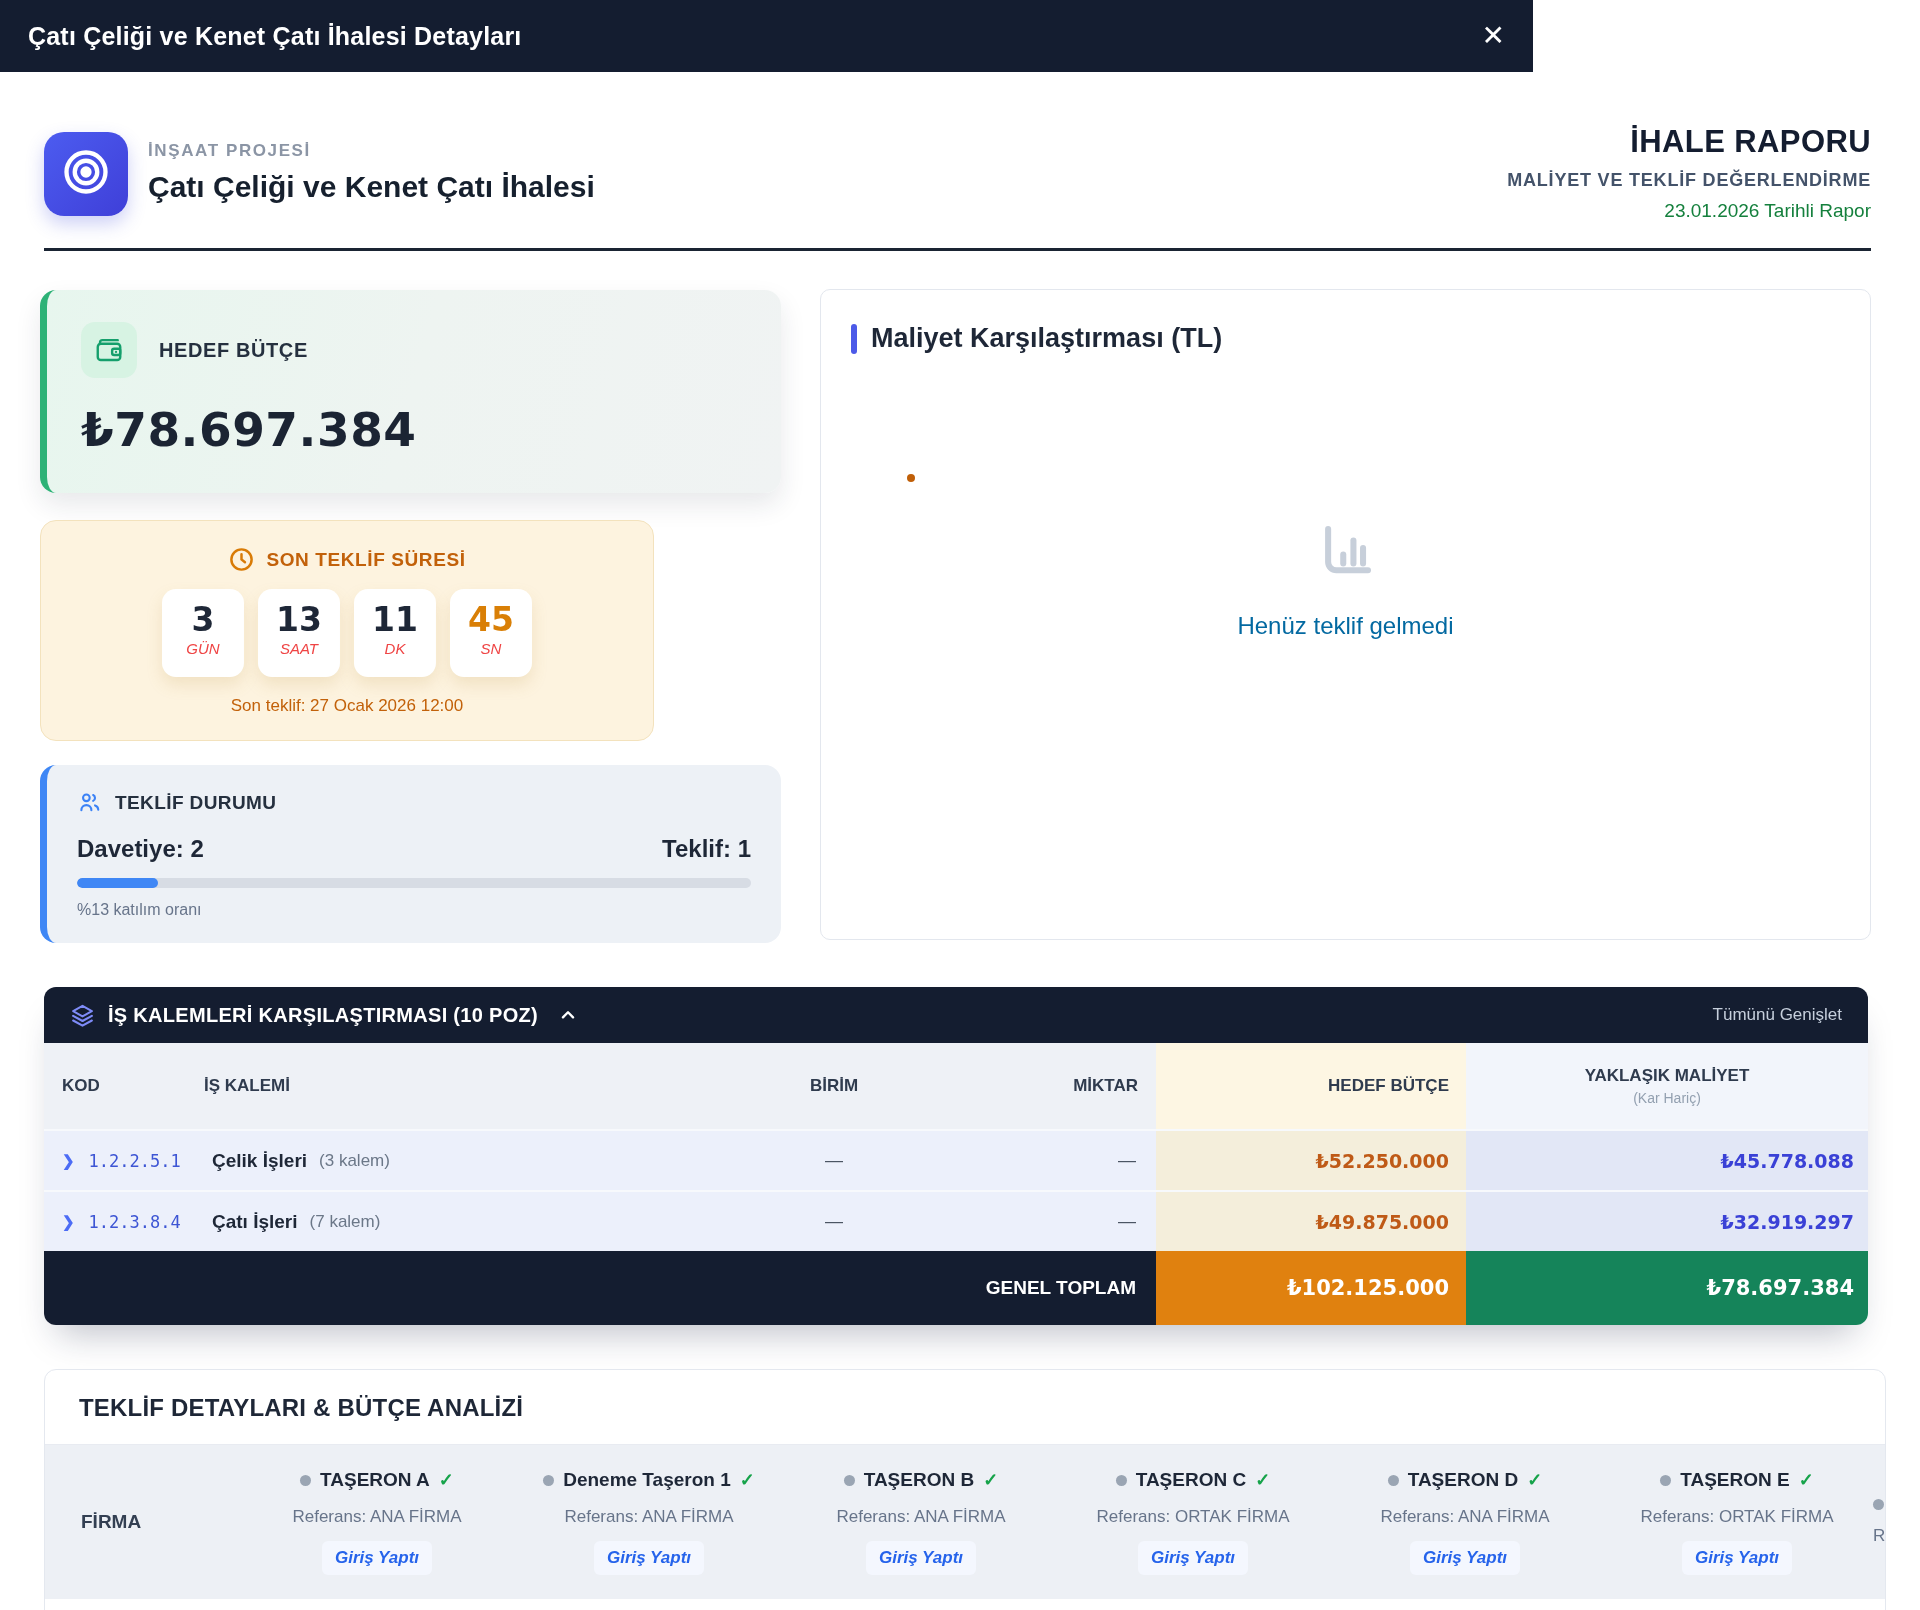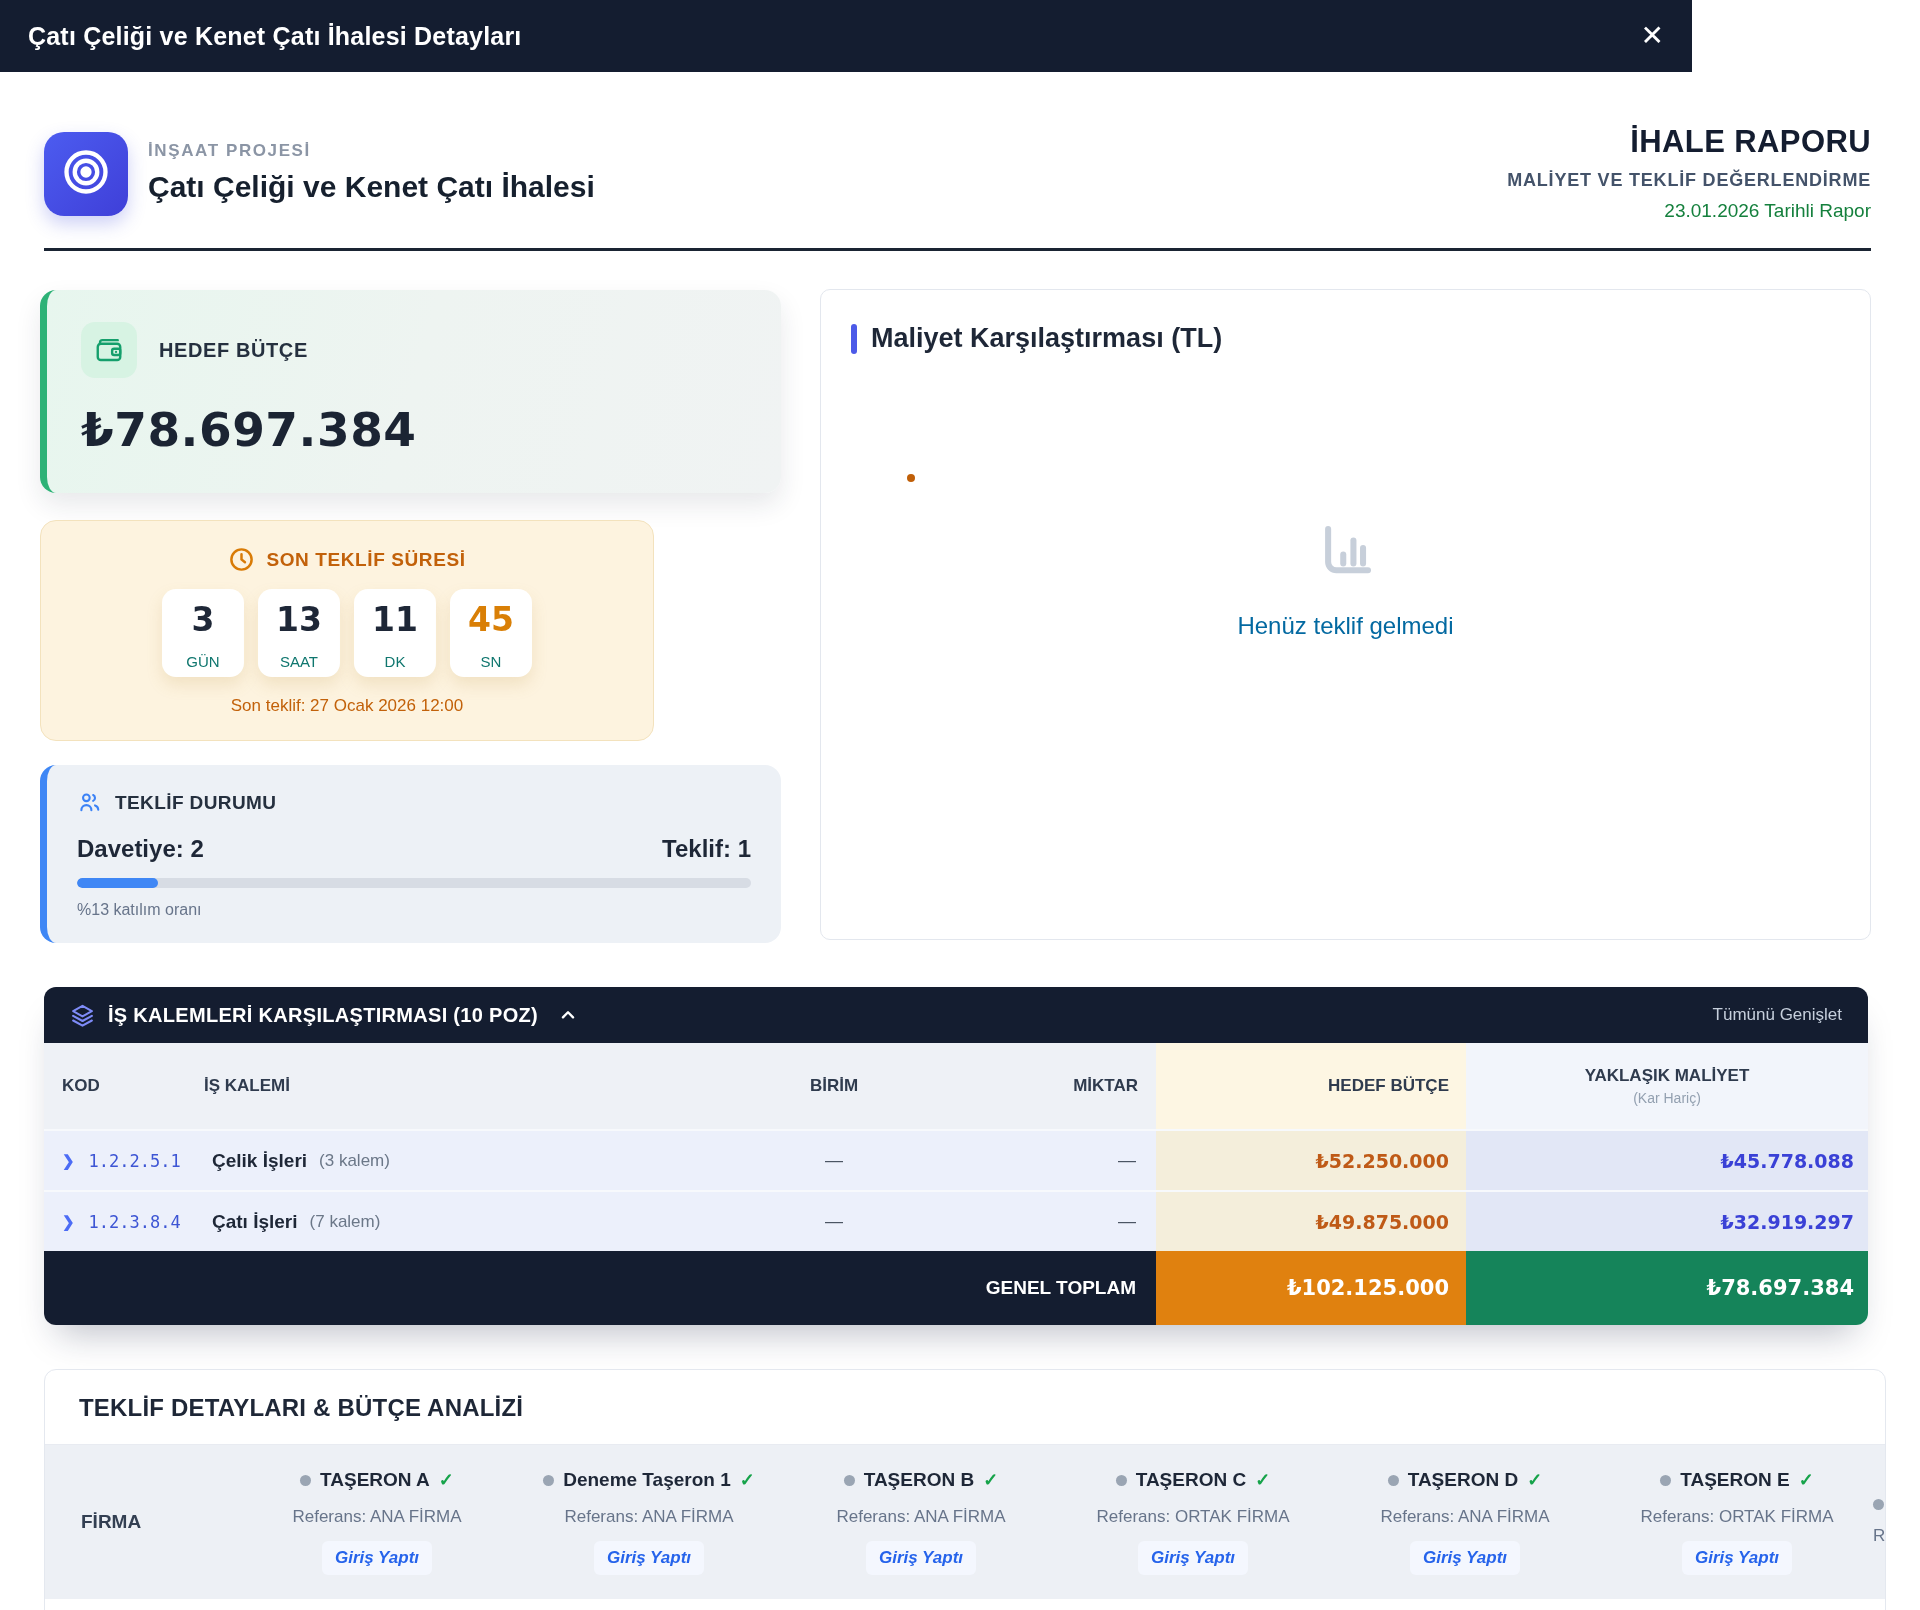--- a/index.html
+++ b/index.html
@@ -6,21 +6,21 @@
   html,body { width:1920px; height:1610px; }
   body {
     font-family:"Liberation Sans", sans-serif;
     background:#ffffff; color:#1e2737;
     position:relative; overflow:hidden;
   }
   .num { font-family:"DejaVu Sans", sans-serif; }
 
   
   .topbar {
-    position:absolute; left:0; top:0; width:1692px; height:72px;
+    position:absolute; left:0; top:0; width:1533px; height:72px;
     background:#141d30; display:flex; align-items:center; padding:0 28px;
   }
   .topbar-title { color:#ffffff; font-size:25px; font-weight:bold; letter-spacing:.2px; }
   .topbar-close {
     margin-left:auto; color:#ffffff; font-size:28px; line-height:1;
     background:none; border:none; cursor:pointer; font-family:inherit;
   }
 
   
   .app-logo {
@@ -61,21 +61,21 @@
   }
   .deadline-head { display:flex; align-items:center; justify-content:center; gap:11px; color:#c2610a; }
   .deadline-title { font-size:19px; font-weight:bold; letter-spacing:.6px; color:#c2610a; }
   .countdown { display:flex; justify-content:center; gap:14px; margin-top:16px; }
   .count-box {
     width:82px; height:88px; background:#ffffff; border-radius:14px;
     box-shadow:0 8px 16px rgba(190,150,70,.18);
   }
   .count-value { font-size:33px; font-weight:bold; color:#1e2737; margin-top:11px; }
   .count-box.accent .count-value { color:#d97f06; }
-  .count-label { font-size:15px; color:#0f766e; margin-top:14px; }
+  .count-label { font-size:15px; color:#ef4444; margin-top:1px;font-style:italic; }
   .deadline-note { font-size:17px; color:#c2610a; margin-top:19px; }
 
   .status-card {
     position:absolute; left:40px; top:765px; width:741px; height:178px;
     border-radius:16px; background:#edf1f6; border-left:7px solid #3f87f5;
     padding:25px 30px;
   }
   .status-head { display:flex; align-items:center; gap:13px; color:#3b82f6; }
   .status-title { font-size:19px; font-weight:bold; letter-spacing:.4px; color:#25303f; }
   .status-counts { display:flex; justify-content:space-between; margin-top:20px; }

